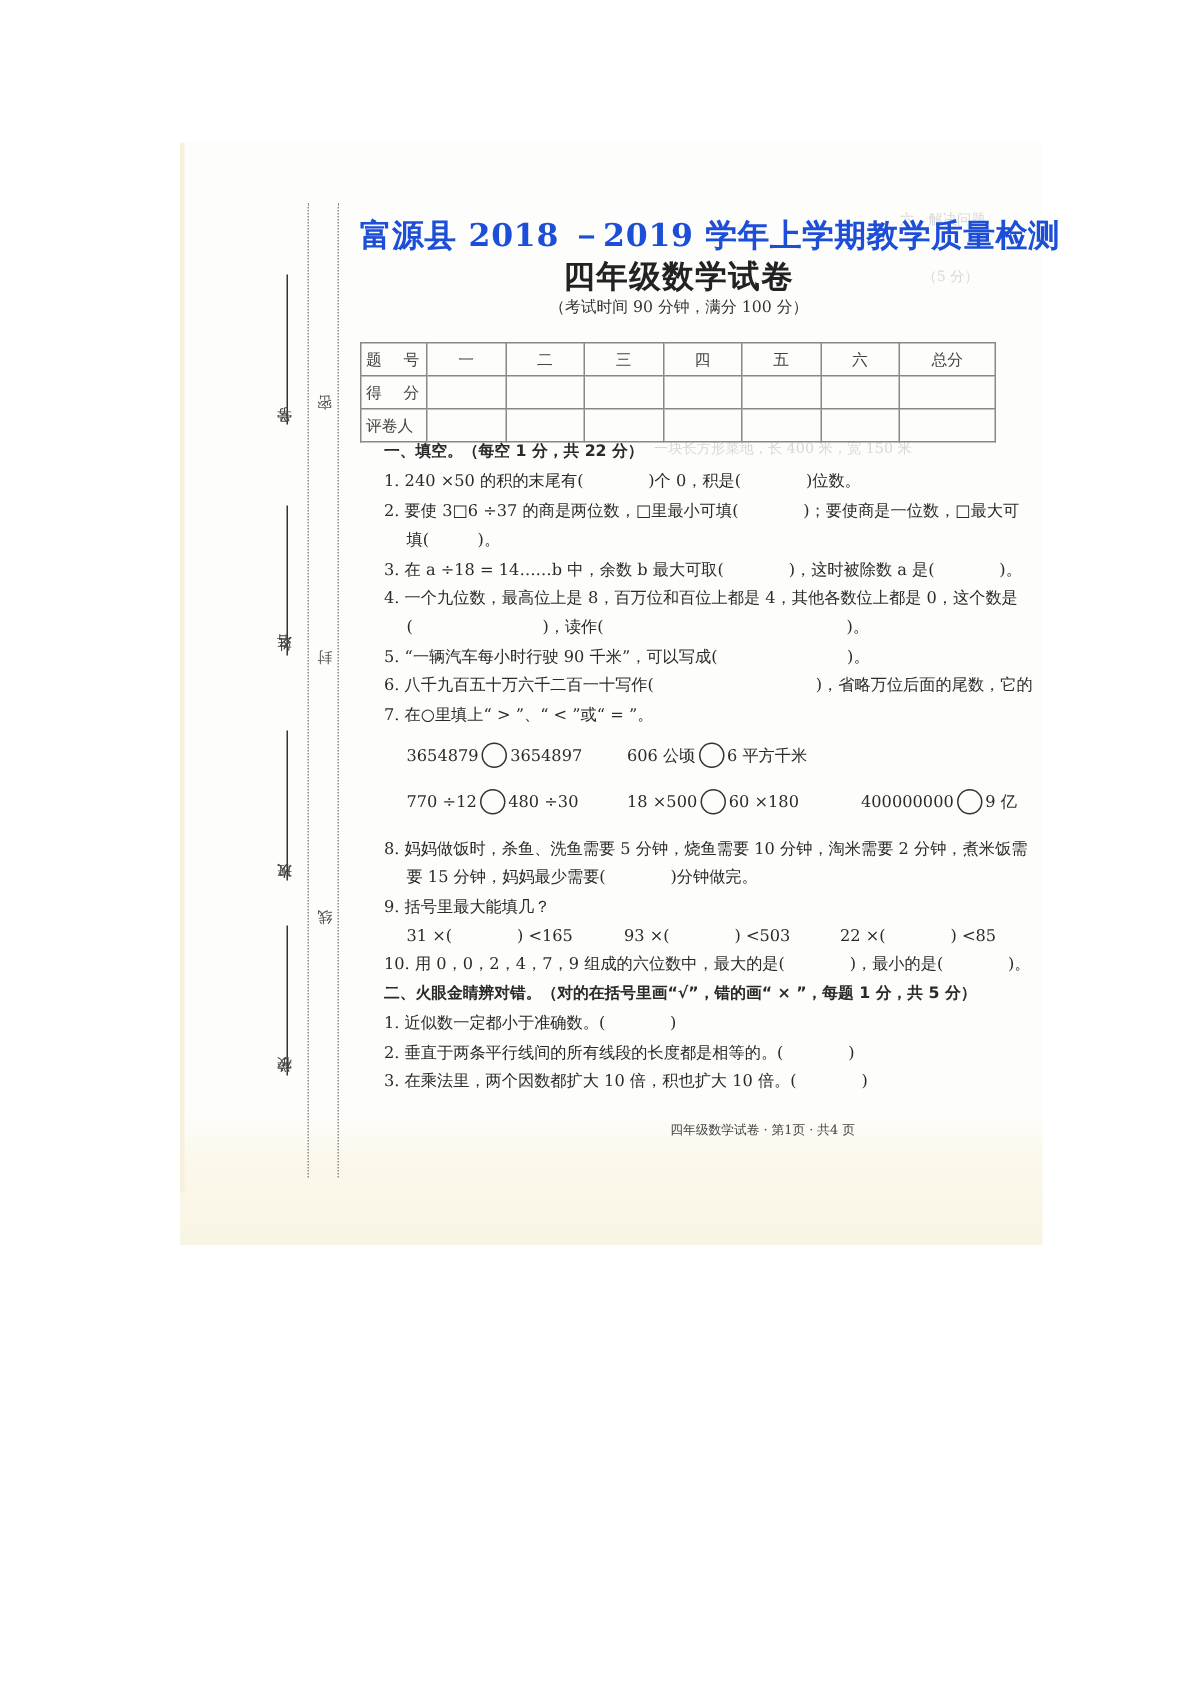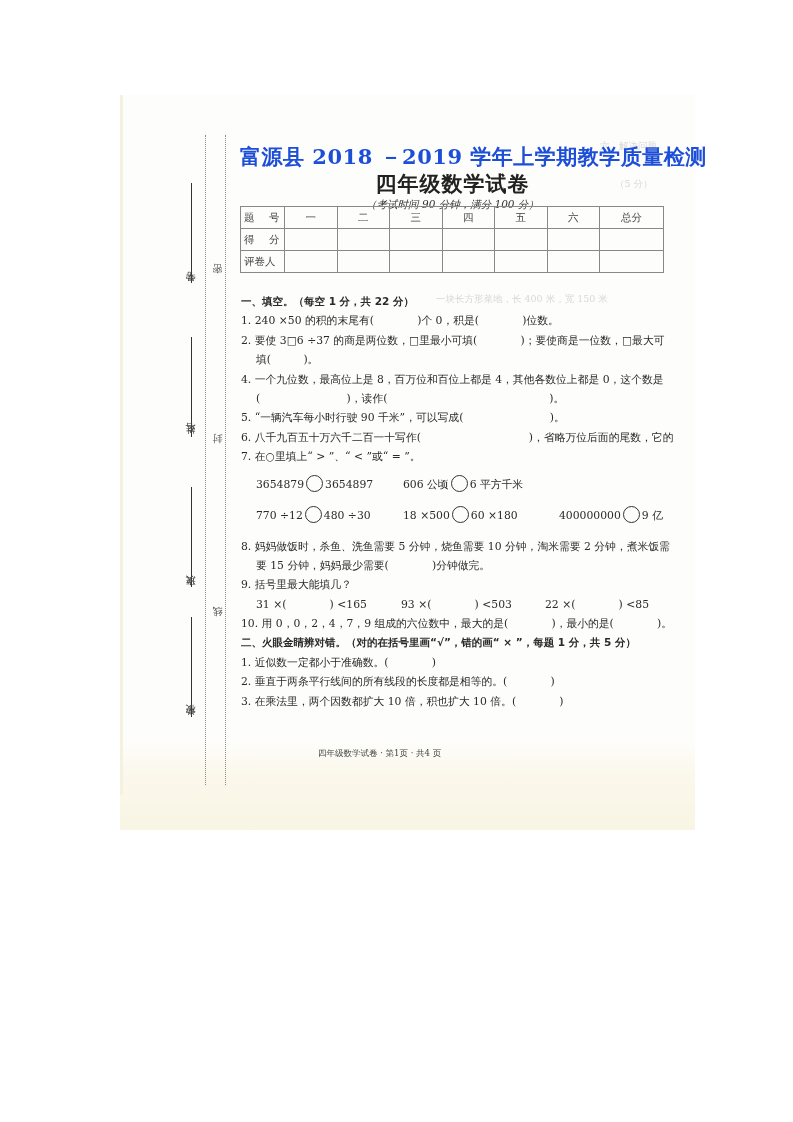--- a/index.html
+++ b/index.html
@@ -33,48 +33,48 @@
     .title {
       position: absolute; left: 240px; top: 143px; width: 425px; text-align: center;
       font-size: 21px; font-weight: bold; color: #1d4ed8; white-space: nowrap; letter-spacing: 0.5px;
     }
     .subtitle {
       position: absolute; left: 240px; top: 170px; width: 425px; text-align: center;
       font-size: 21px; font-weight: bold; color: #222; letter-spacing: 1px;
     }
     .exam-info {
       position: absolute; left: 240px; top: 198px; width: 425px; text-align: center;
-      font-size: 10.5px; color: #333; font-style: italic;
+      font-size: 10.5px; color: #333;
     }
     table.score {
-      position: absolute; left: 240px; top: 206px; width: 424px; height: 66px;
+      position: absolute; left: 240px; top: 228px; width: 424px; height: 66px;
       border-collapse: collapse; font-size: 10.5px; color: #444;
       border: 1.5px solid #555;
     }
     table.score td {
       border: 1px solid #888; text-align: center; height: 21px; padding: 0;
     }
     table.score td.lbl { width: 40px; text-align: left; padding-left: 3px; letter-spacing: 2px; }
     .content {
-      position: absolute; left: 241px; top: 292px; width: 430px;
+      position: absolute; left: 256px; top: 292px; width: 430px;
       font-size: 10.8px; line-height: 19.4px; color: #2a2a2a;
     }
     .line { white-space: nowrap; height: 19.4px; }
     .indent { padding-left: 15px; }
     .section-head { font-weight: bold; font-family: "DejaVu Sans", "Liberation Sans", sans-serif; font-size: 10.5px; }
     .compare-row { white-space: nowrap; height: 31px; line-height: 31px; position: relative; padding-left: 15px; }
     .cmp { position: absolute; top: 0; white-space: nowrap; }
     .circle {
       display: inline-block; width: 15px; height: 15px; border: 1.3px solid #333;
       border-radius: 50%; vertical-align: middle; margin: 0 2px; position: relative; top: -1px;
     }
     .q9 { white-space: nowrap; height: 19.4px; position: relative; padding-left: 15px; }
     .q9 .cmp { top: 0; }
     .footer {
-      position: absolute; left: 318px; top: 748px; width: 240px; text-align: left;
+      position: absolute; left: 330px; top: 748px; width: 240px; text-align: right;
       font-size: 8.5px; color: #444;
     }
     .ghost {
       position: absolute; color: #d8d8d8; font-size: 9.5px; white-space: nowrap; text-align: right;
     }
   </style>
 </head>
 <body>
 
 <div class="scan"></div>
@@ -140,20 +140,21 @@
     <td></td>
   </tr>
 </tbody>
   </table>
 
 <div class="content">
   <div class="line section-head">一、填空。（每空 1 分，共 22 分）</div>
   <div class="line">1. 240 ×50 的积的末尾有(　　　　)个 0，积是(　　　　)位数。</div>
   <div class="line">2. 要使 3□6 ÷37 的商是两位数，□里最小可填(　　　　)；要使商是一位数，□最大可</div>
   <div class="line indent">填(　　　)。</div>
+  <div class="line">3. 在 a ÷18 = 14……b 中，余数 b 最大可取(　　　　)，这时被除数 a 是(　　　　)。</div>
   <div class="line">4. 一个九位数，最高位上是 8，百万位和百位上都是 4，其他各数位上都是 0，这个数是</div>
   <div class="line indent">(　　　　　　　　)，读作(　　　　　　　　　　　　　　　)。</div>
   <div class="line">5. “一辆汽车每小时行驶 90 千米”，可以写成(　　　　　　　　)。</div>
   <div class="line">6. 八千九百五十万六千二百一十写作(　　　　　　　　　　)，省略万位后面的尾数，它的</div>
   <div class="line">7. 在○里填上“ &gt; ”、“ &lt; ”或“ = ”。</div>
 
   <div class="compare-row" style="margin-top:2px;">
     <span class="cmp" style="left:15px;">
       <span>3654879</span><span class="circle"></span><span>3654897</span>
     </span>

